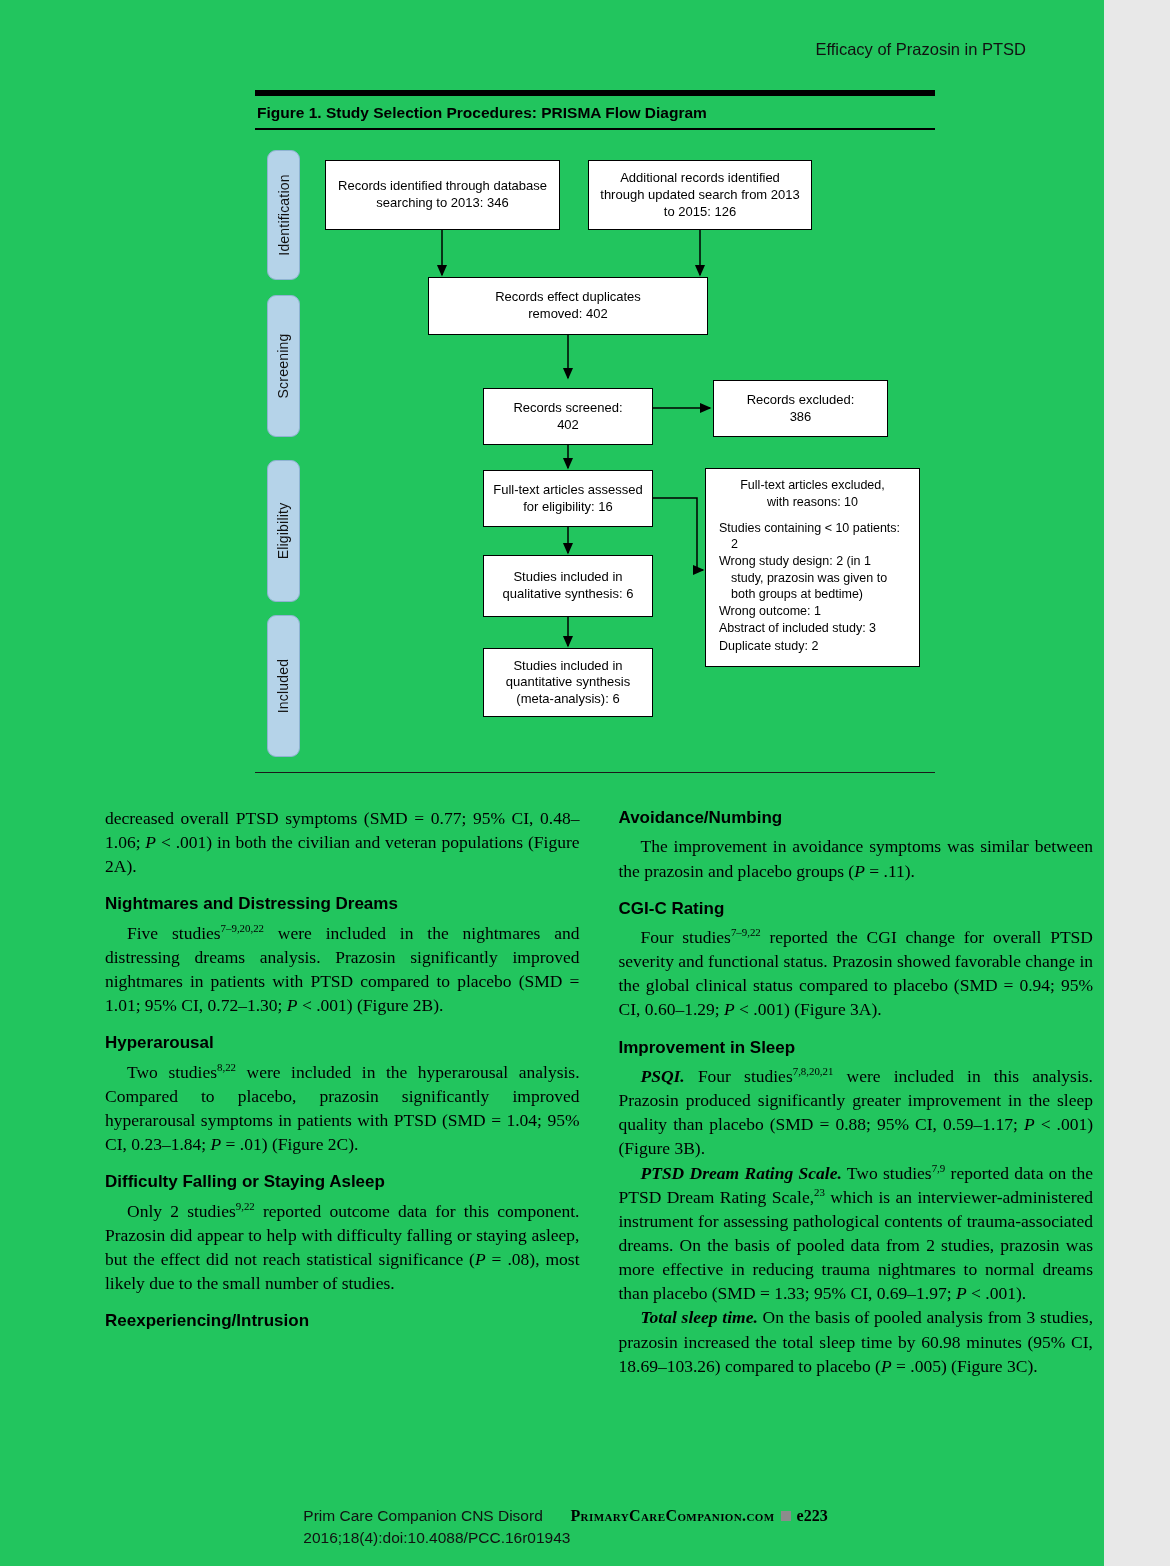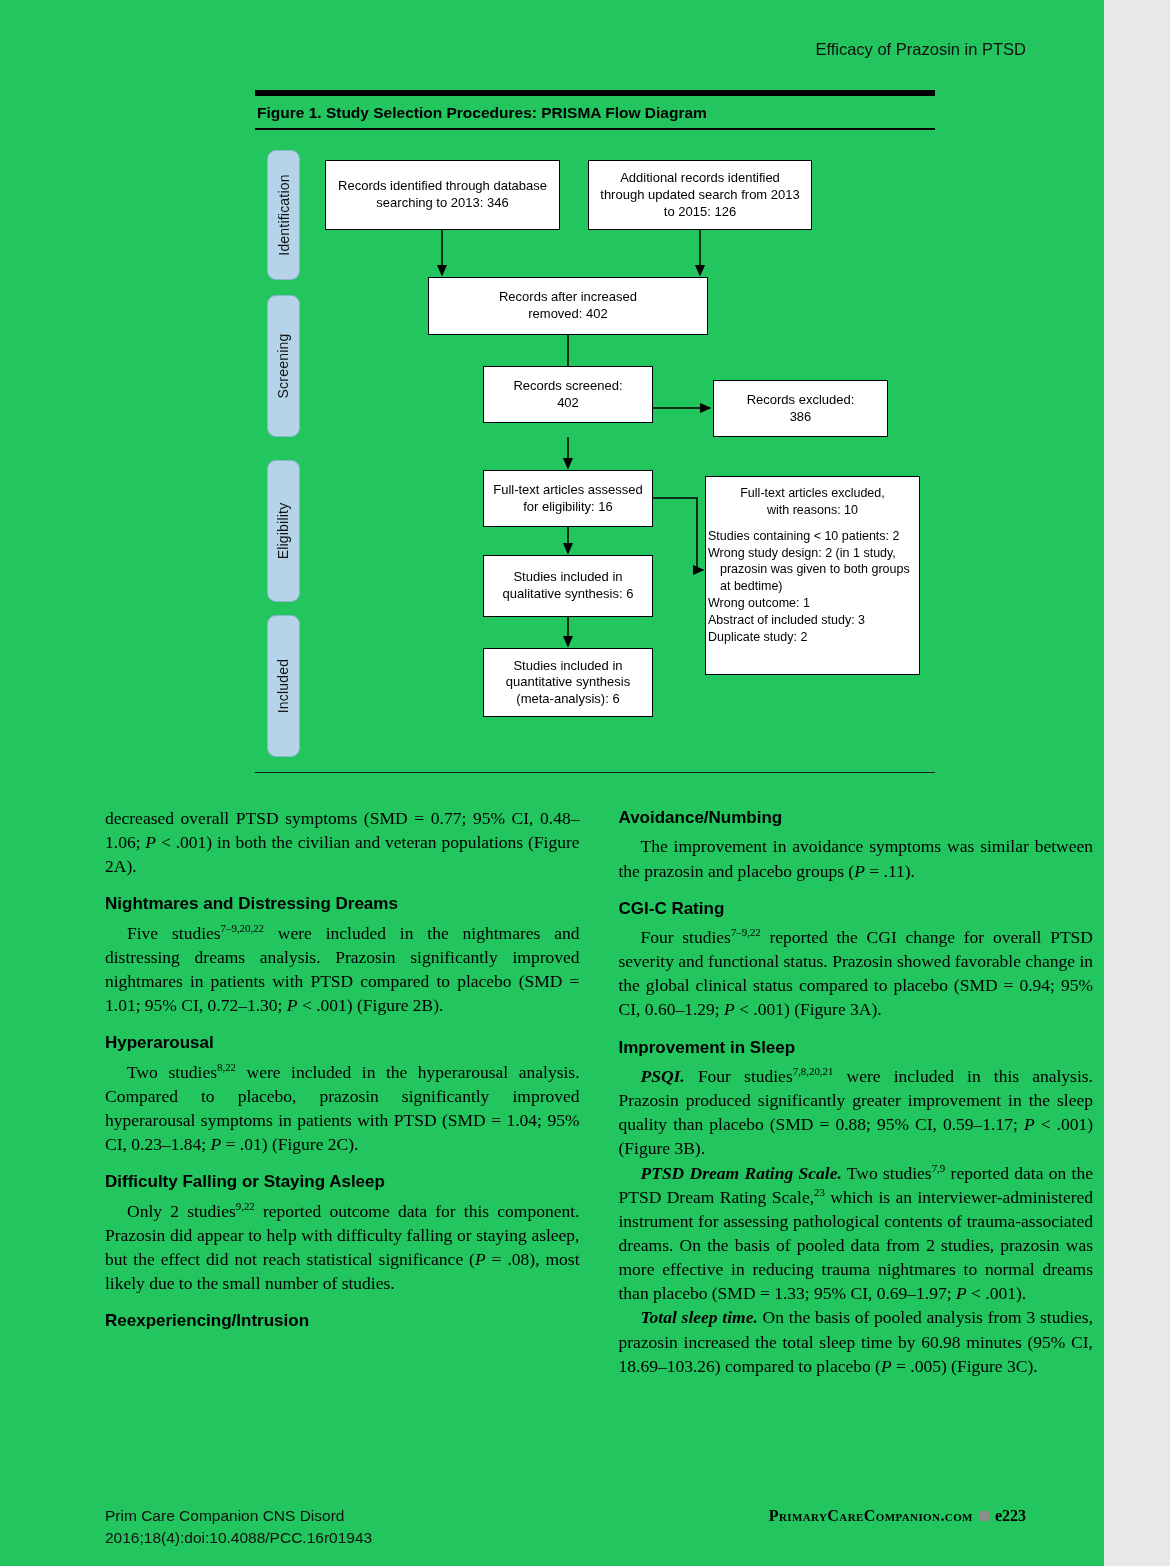--- a/index.html
+++ b/index.html
@@ -68,27 +68,27 @@
     flex-direction: column;
     align-items: center;
     justify-content: center;
     text-align: center;
     font: 400 13px/1.3 "Liberation Sans", sans-serif;
     padding: 4px 6px;
   }
   .box-a { left: 70px;  top: 30px;  width: 235px; height: 70px; }
   .box-b { left: 333px; top: 30px;  width: 224px; height: 70px; justify-content: center; }
   .box-c { left: 173px; top: 147px; width: 280px; height: 58px; }
-  .box-d { left: 228px; top: 236px; width: 170px; height: 57px; }
+  .box-d { left: 228px; top: 258px; width: 170px; height: 57px; }
   .box-e { left: 458px; top: 250px; width: 175px; height: 57px; }
   .box-f { left: 228px; top: 340px; width: 170px; height: 57px; }
   .box-g {
-    left: 450px; top: 346px; width: 215px; height: 199px;
+    left: 450px; top: 338px; width: 215px; height: 199px;
     justify-content: flex-start; align-items: stretch;
-    text-align: left; padding: 8px 2px;
+    text-align: left; padding: 8px 13px;
     font-size: 12.5px;
   }
   .box-h { left: 228px; top: 425px; width: 170px; height: 62px; }
   .box-i { left: 228px; top: 518px; width: 170px; height: 69px; }
 
   .box-g .g-title { text-align: center; margin-bottom: 10px; }
   .box-g .g-reasons div { padding-left: 12px; text-indent: -12px; margin-bottom: 1px; }
 
   
   .article {
@@ -117,21 +117,21 @@
   .it { font-style: italic; }
   .bi { font-style: italic; font-weight: 700; }
 
   
   .footer {
     position: absolute;
     left: 105px;
     right: 78px;
     top: 1505px;
     display: flex;
-    justify-content: space-between;
+    justify-content: center;
     align-items: flex-start;
   }
   .f-left { font: 15.5px/1.4 "Liberation Sans", sans-serif; color: #111; }
   .f-right {
     font: 16px "Liberation Serif", serif;
     display: flex;
     align-items: center;
     gap: 6px;
     padding-top: 2px;
   }
@@ -184,21 +184,21 @@
       <div class="fbox box-a">
           <div>Records identified through database</div>
           <div>searching to 2013: 346</div>
         </div>
       <div class="fbox box-b">
           <div>Additional records identified</div>
           <div>through updated search from 2013</div>
           <div>to 2015: 126</div>
         </div>
       <div class="fbox box-c">
-          <div>Records after increased</div>
+          <div>Records effect duplicates</div>
           <div>removed: 402</div>
         </div>
       <div class="fbox box-d">
           <div>Records screened:</div>
           <div>402</div>
         </div>
       <div class="fbox box-e">
           <div>Records excluded:</div>
           <div>386</div>
         </div>

